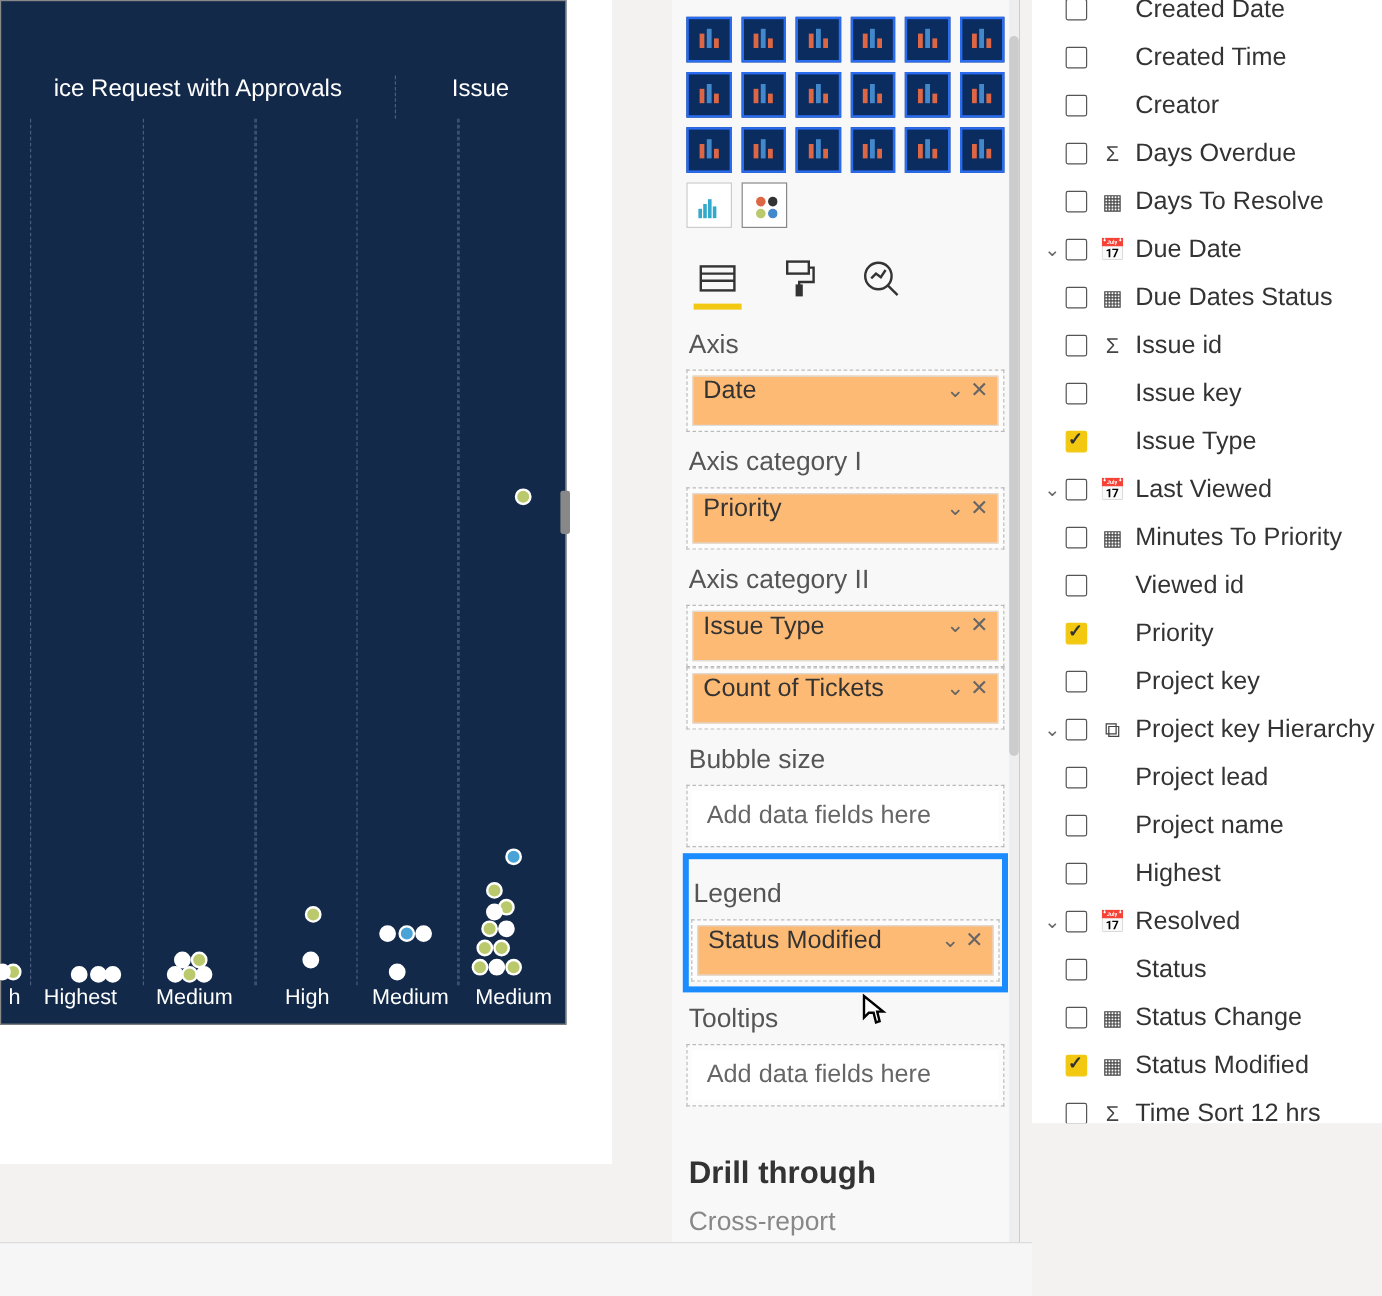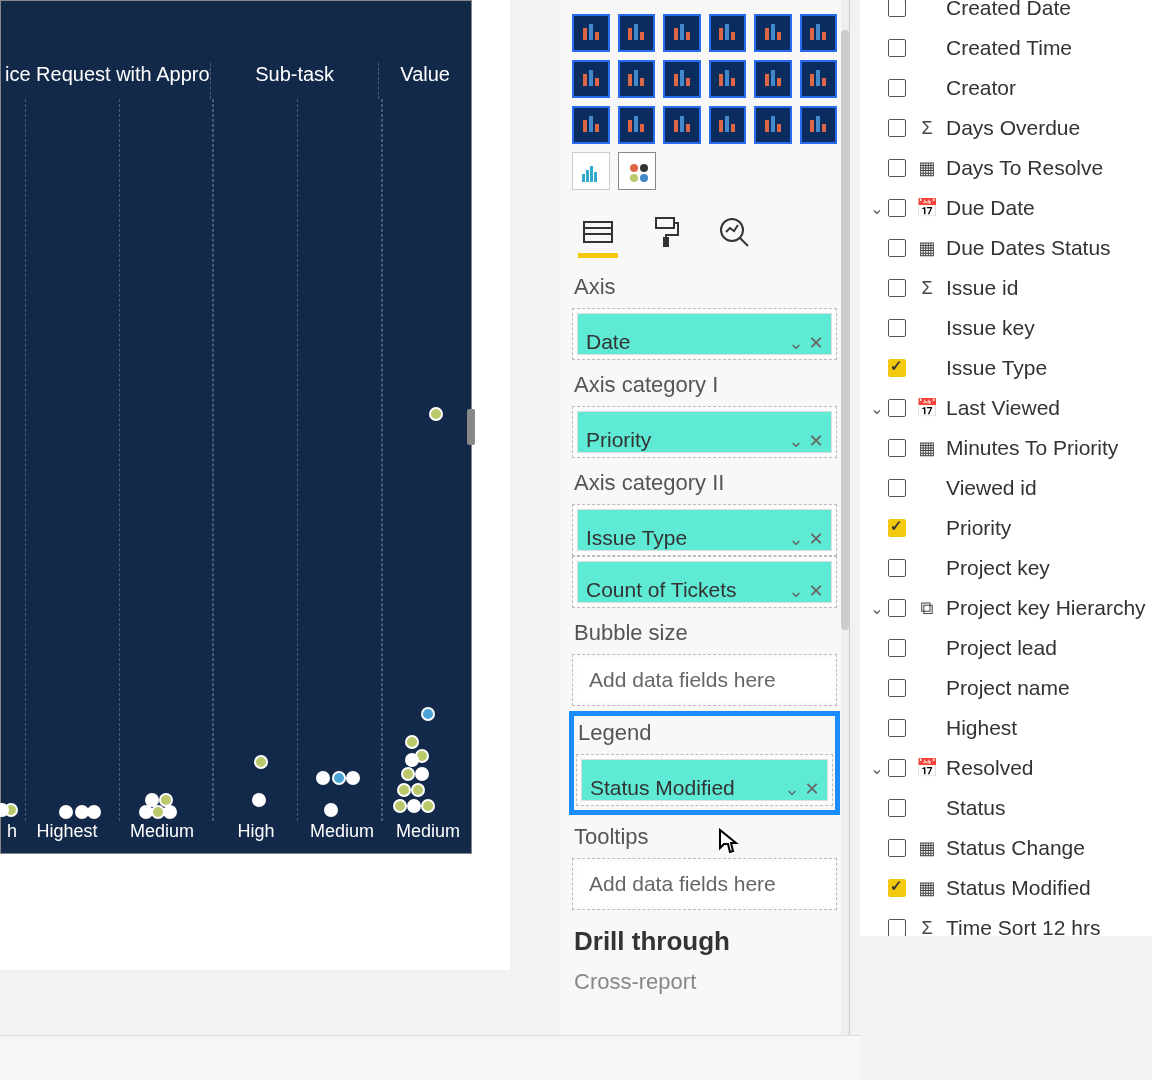--- a/index.html
+++ b/index.html
@@ -29,23 +29,23 @@
   .palbtn{width:38px;height:38px;background:#0b2c5e;border:2px solid #2a6cf0;display:flex;align-items:center;justify-content:center;cursor:pointer}
   .palbtn svg{width:22px;height:22px}
   .palbtn.light{background:#fff;border:1px solid #ccc}
 
   .panetabs{display:flex;gap:28px;padding:14px 18px 0 18px;margin-top:6px}
   .panetab{width:40px;height:40px;display:flex;align-items:center;justify-content:center;cursor:pointer;position:relative}
   .panetab.active::after{content:"";position:absolute;bottom:-6px;left:0;right:0;height:5px;background:#f2c811}
 
   .wells{padding:10px 12px 40px 12px}
   .wlabel{font-size:22px;color:#555;margin:12px 0 8px 2px}
-  .wlabel.heavy{font-size:26px;color:#333;font-weight:600;margin-top:16px}
+  .wlabel.heavy{font-size:26px;color:#333;font-weight:600;margin-top:40px}
   .well{border:1px dashed #bbb;background:#fcfcfc;padding:4px}
-  .chip{background:#5eead4;border:1px solid #ddd;height:42px;display:flex;align-items:flex-end;padding:0 8px;font-size:21px;color:#333;position:relative;cursor:pointer}
+  .chip{background:#fdba74;border:1px solid #ddd;height:42px;display:flex;align-items:flex-start;padding:0 8px;font-size:21px;color:#333;position:relative;cursor:pointer}
   .chip .ctrl{position:absolute;right:6px;display:flex;gap:2px;color:#666}
   .chip .ctrl span{cursor:pointer;font-size:18px;width:18px;text-align:center}
   .empty{height:42px;display:flex;align-items:center;padding:0 12px;font-size:21px;color:#666;background:#fff}
   .hl{outline:5px solid #1a8cff;outline-offset:-2px}
   .cursor{position:absolute;left:716px;top:828px;pointer-events:none;font-size:24px;color:#000;z-index:50}
 
   
   .fieldspane{position:absolute;left:860px;top:0;width:292px;height:936px;background:#fff;overflow:hidden}
   .flist{padding:0 6px 20px 6px}
   .frow{display:flex;align-items:center;height:40px;font-size:21px;color:#333;cursor:pointer;white-space:nowrap}
@@ -58,22 +58,21 @@
 
   .footer{position:absolute;left:0;bottom:0;height:45px;width:860px;background:#f6f6f6;border-top:1px solid #ddd}
 </style>
 </head>
 <body>
 
 <div class="canvas">
   <div class="chart">
     <div class="chart-header">
       <div style="flex:2.4">ice Request with Approvals</div>
-      <div style="flex:1.9">Sub-task</div>
-      <div style="flex:1">Value</div>
+      <div style="flex:1">Issue</div>
     </div>
     <div class="chart-body">
       <div class="col" style="flex:2.4">
         <div class="sub" style="left:0;width:12%"></div>
         <div class="sub" style="left:12%;width:44%"></div>
         <div class="sub" style="left:56%;width:44%"></div>
         <div class="bub" style="left:3px;bottom:4px;background:#b9c96c"></div>
         <div class="bub" style="left:-6px;bottom:4px;background:#fff"></div>
         <div class="bub" style="left:58px;bottom:2px;background:#fff"></div>
         <div class="bub" style="left:74px;bottom:2px;background:#fff"></div>
@@ -353,21 +352,21 @@
           </div>
       </div>
     </div>
 
     <div class="wlabel">Bubble size</div>
     <div class="well">
       <div class="empty">Add data fields here</div>
     </div>
 
     <div class="hl" style="margin-top:8px;padding:2px 4px 6px 4px">
-      <div class="wlabel" style="margin-top:4px">Legend</div>
+      <div class="wlabel" style="margin-top:16px">Legend</div>
       <div class="well">
         <div class="chip">
           <span>Status Modified</span>
           <div class="ctrl">
               <span>⌄</span>
               <span>✕</span>
             </div>
         </div>
       </div>
     </div>

